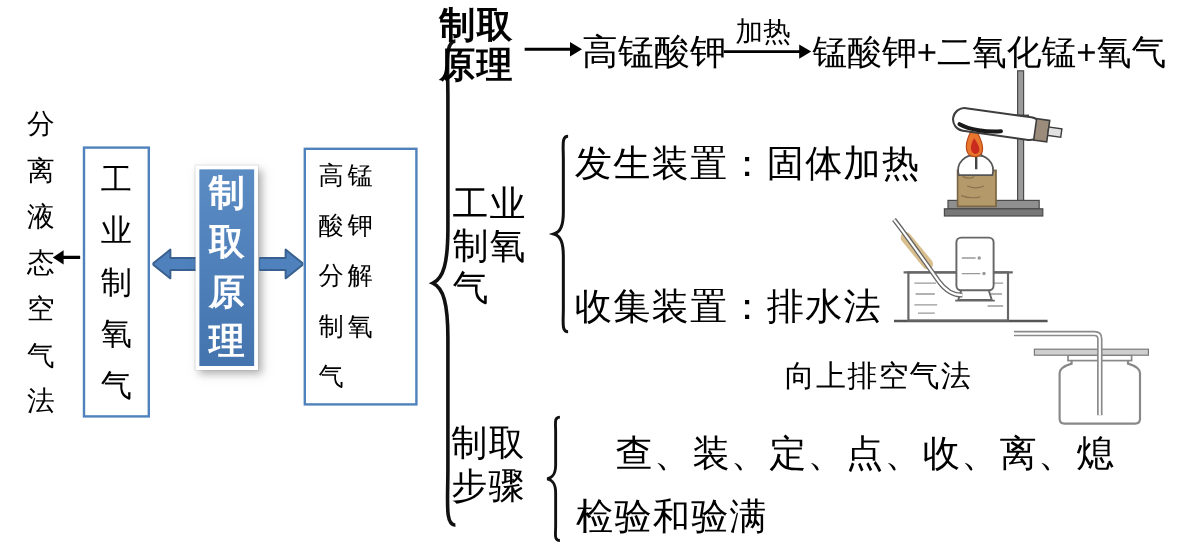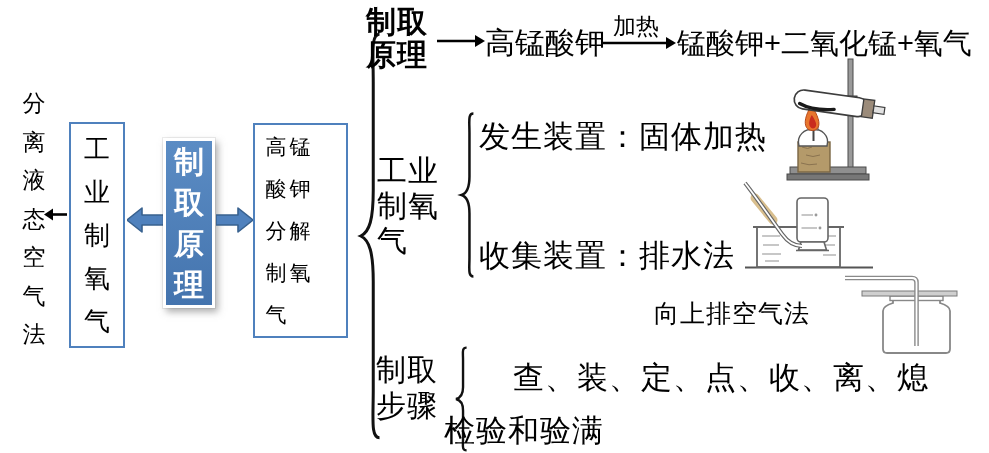--- a/index.html
+++ b/index.html
@@ -159,15 +159,15 @@
   </svg>
 
   <div class="abs lbl2" style="left:376px;top:352px;width:66px;font-size:30px;line-height:36px;letter-spacing:1px;">制取步骤</div>
 
   <svg class="abs" style="left:451px;top:346px" width="17" height="106" viewBox="0 0 24 100" preserveAspectRatio="none">
     <path d="M22,1.5 C15,1.5 17,6 17,13 L17,39 C17,46 14,49 7,50 C14,51 17,54 17,61 L17,87 C17,94 15,98.5 22,98.5" fill="none" stroke="#111" stroke-width="2.4" vector-effect="non-scaling-stroke"></path>
   </svg>
 
   <div class="abs cjk" style="left:468px;top:357px;font-size:31px;letter-spacing:1px;margin-left:45px;">查、装、定、点、收、离、熄</div>
 
-  <div class="abs cjk" style="left:444px;top:410px;font-size:31px;letter-spacing:1px;">检验和验满</div>
+  <div class="abs cjk" style="left:480px;top:410px;font-size:31px;letter-spacing:1px;">检验和验满</div>
 
 </div>
 
 </body></html>

